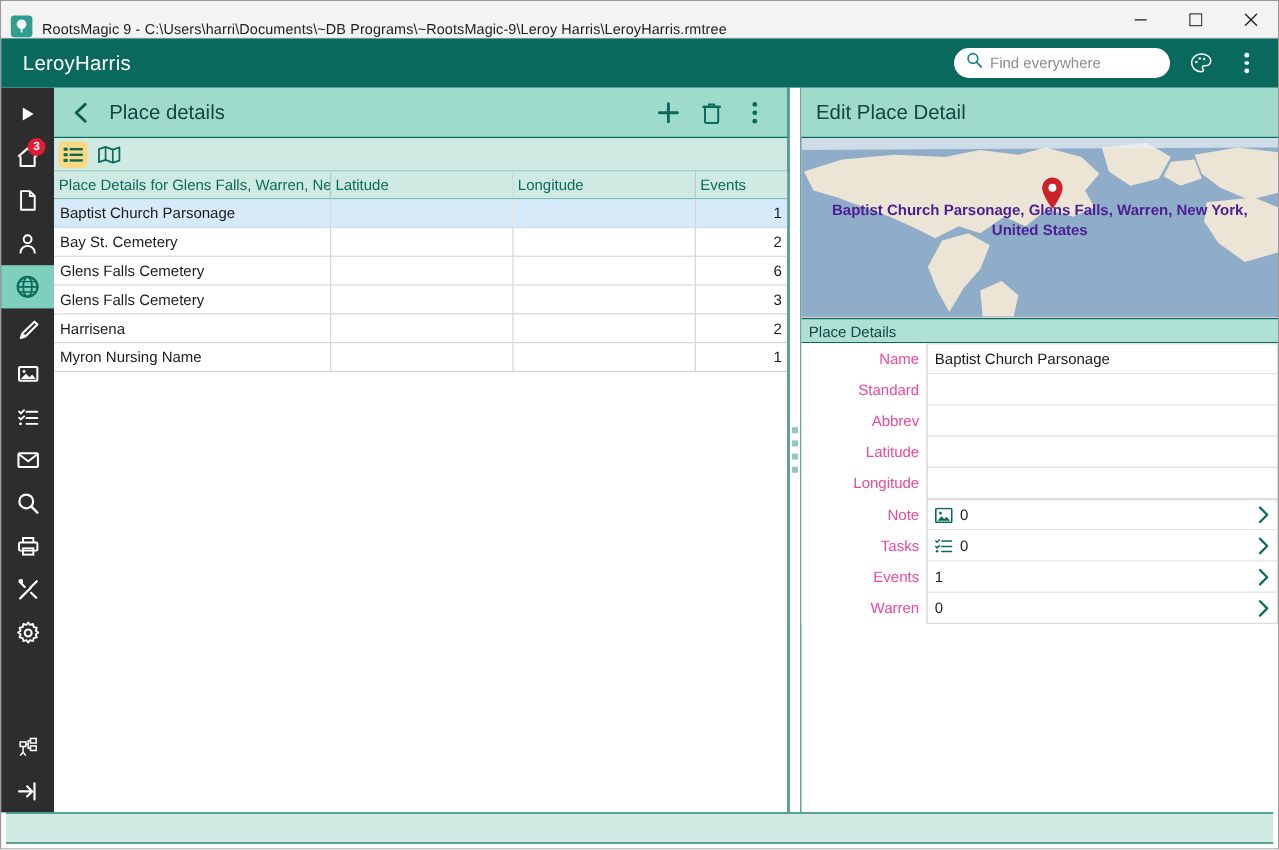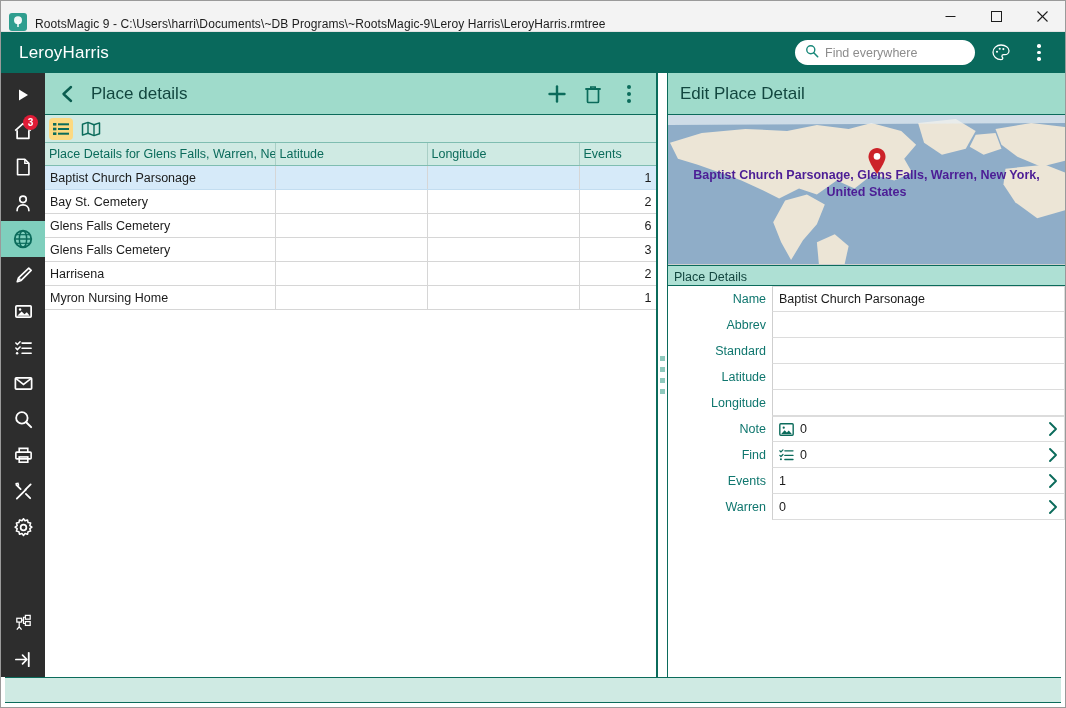--- a/index.html
+++ b/index.html
@@ -209,21 +209,21 @@
 
   .section-head {
     background: #aee0d4; color: #12463f;
     font-size: 12.5px; padding: 4px 6px; height: 21px;
     border-top: 1px solid #0b6b5b; border-bottom: 1px solid #0b6b5b;
   }
   .form-rows { background: #fff; }
   .frow { display: flex; align-items: stretch; height: 26px; }
   .flabel {
     width: 104px; flex: 0 0 104px; text-align: right;
-    font-size: 12.5px; color: #0f766e;
+    font-size: 12.5px; color: #ec4899;
     padding-right: 6px; line-height: 26px;
     background: #fff;
   }
   .fvalue {
     flex: 1 1 auto; border: 1px solid #dcdcdc; border-left: 1px solid #cfcfcf;
     border-top: none;
     font-size: 12.5px; color: #1b1b1b; line-height: 24px;
     padding: 0 6px; background: #fff; white-space: nowrap; overflow: hidden;
     display: flex; align-items: center; gap: 6px;
   }
@@ -500,21 +500,21 @@
               <td></td>
               <td class="num">3</td>
             </tr>
             <tr>
               <td>Harrisena</td>
               <td></td>
               <td></td>
               <td class="num">2</td>
             </tr>
             <tr>
-              <td>Myron Nursing Home</td>
+              <td>Myron Nursing Name</td>
               <td></td>
               <td></td>
               <td class="num">1</td>
             </tr>
           </tbody>
         </table>
       </div>
     </div>
 
     <div class="splitter">
@@ -557,25 +557,25 @@
         <div class="map-caption">Baptist Church Parsonage, Glens Falls, Warren, New York, United States</div>
       </div>
 
       <div class="section-head">Place Details</div>
       <div class="form-rows">
         <div class="frow">
           <div class="flabel">Name</div>
           <div class="fvalue">Baptist Church Parsonage</div>
         </div>
         <div class="frow">
+          <div class="flabel">Standard</div>
+          <div class="fvalue"></div>
+        </div>
+        <div class="frow">
           <div class="flabel">Abbrev</div>
-          <div class="fvalue"></div>
-        </div>
-        <div class="frow">
-          <div class="flabel">Standard</div>
           <div class="fvalue"></div>
         </div>
         <div class="frow">
           <div class="flabel">Latitude</div>
           <div class="fvalue"></div>
         </div>
         <div class="frow">
           <div class="flabel">Longitude</div>
           <div class="fvalue"></div>
         </div>
@@ -597,21 +597,21 @@
             <span>0</span>
             <span class="chev">
               <svg width="10" height="16" viewBox="0 0 10 16">
                   <polyline points="2,2 8,8 2,14" fill="none" stroke="#0b6b5b" stroke-width="1.9" stroke-linecap="round" stroke-linejoin="round"></polyline>
                 </svg>
             </span>
           </div>
         </div>
 
         <div class="frow">
-          <div class="flabel">Find</div>
+          <div class="flabel">Tasks</div>
           <div class="fvalue">
             <span class="mini-icon">
               <svg width="15" height="13" viewBox="0 0 16 14">
                 <path d="M0.8 3 l1.2 1.2 L4.2 2" fill="none" stroke="#0b6b5b" stroke-width="1.3" stroke-linecap="round"></path>
                 <path d="M0.8 8 l1.2 1.2 L4.2 7" fill="none" stroke="#0b6b5b" stroke-width="1.3" stroke-linecap="round"></path>
                 <circle cx="2" cy="12.2" r="1.1" fill="#0b6b5b"></circle>
                 <line x1="6.2" y1="3" x2="15" y2="3" stroke="#0b6b5b" stroke-width="1.4" stroke-linecap="round"></line>
                 <line x1="6.2" y1="8" x2="15" y2="8" stroke="#0b6b5b" stroke-width="1.4" stroke-linecap="round"></line>
                 <line x1="6.2" y1="12.4" x2="15" y2="12.4" stroke="#0b6b5b" stroke-width="1.4" stroke-linecap="round"></line>
               </svg>

